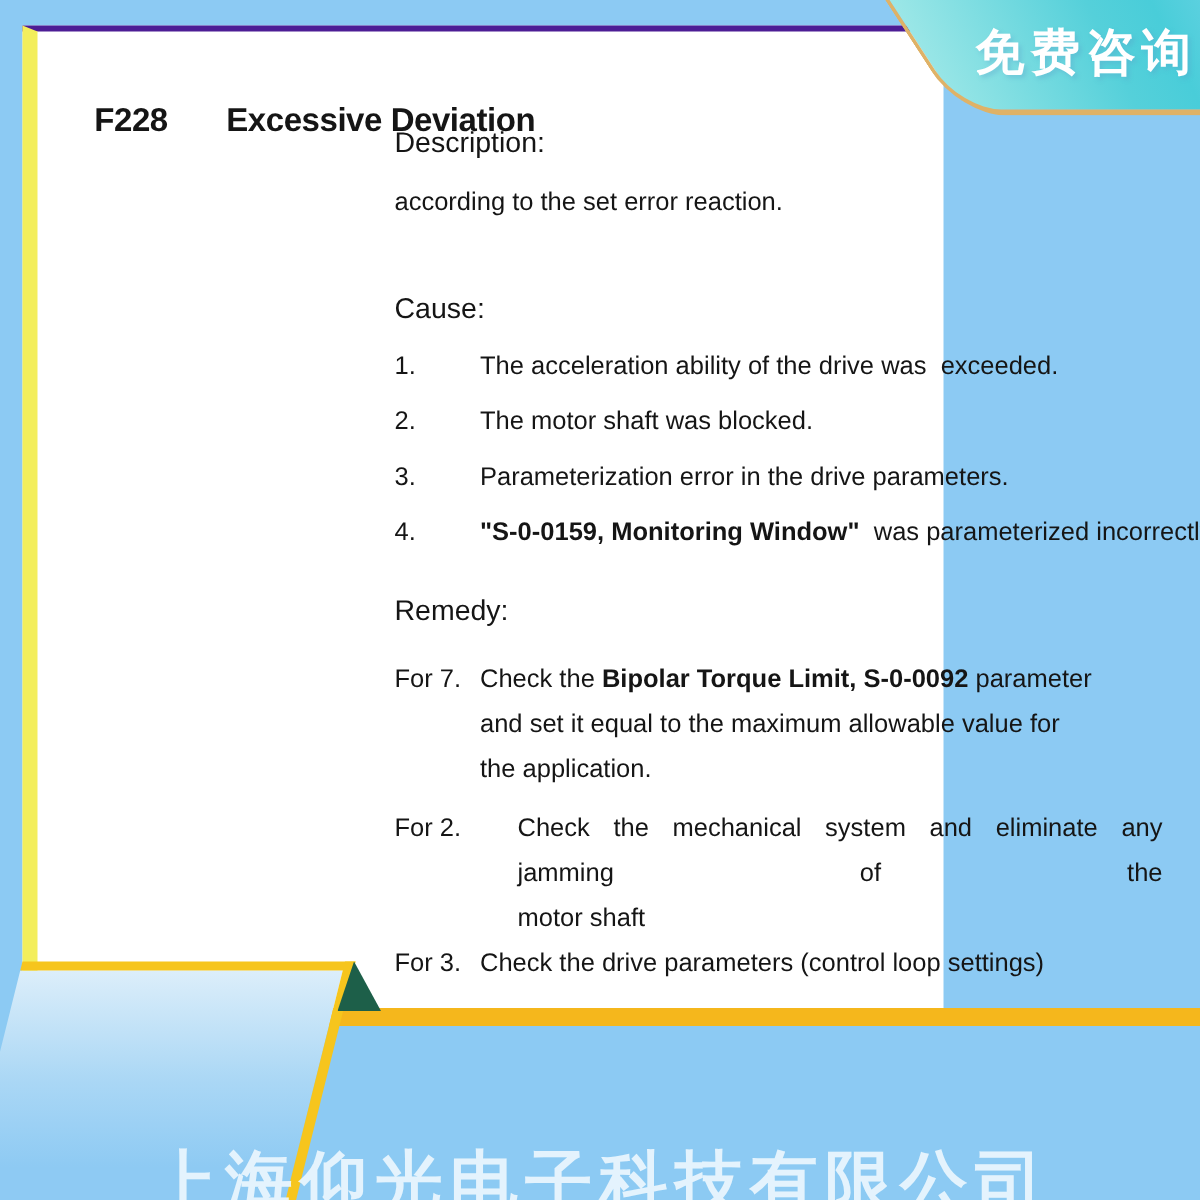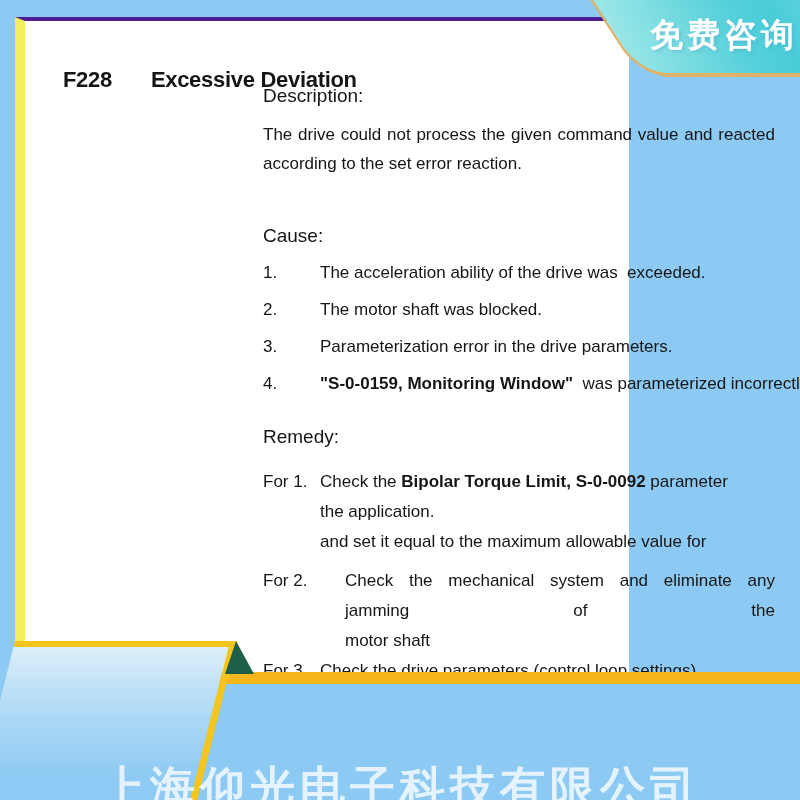--- a/index.html
+++ b/index.html
@@ -77,21 +77,20 @@
 
   <div class="page">
     <div class="doc-title">
       <span class="code">F228</span><span>Excessive Deviation</span>
     </div>
 
     <div class="content">
 
       <div class="sec-heading">Description:</div>
       <div class="para">
-        <div class="jline">The drive could not process the given command value and reacted</div>
         <div>according to the set error reaction.</div>
       </div>
 
       <div class="sec-heading mt-cause">Cause:</div>
       <div class="list">
         <div class="row">
           <span class="num">1.</span><span>The acceleration ability of the drive was  exceeded.</span>
         </div>
         <div class="row">
           <span class="num">2.</span><span>The motor shaft was blocked.</span>
@@ -100,25 +99,25 @@
           <span class="num">3.</span><span>Parameterization error in the drive parameters.</span>
         </div>
         <div class="row">
           <span class="num">4.</span><span><b>"S-0-0159, Monitoring Window"</b><span>  was parameterized incorrectly</span></span>
         </div>
       </div>
 
       <div class="sec-heading mt-remedy">Remedy:</div>
 
       <div class="ritem first">
-        <span class="lbl">For 1.</span>
+        <span class="lbl">For 7.</span>
         <div class="rbody">
           <div><span>Check the </span><b>Bipolar Torque Limit, S-0-0092</b><span> parameter</span></div>
+          <div>and set it equal to the maximum allowable value for</div>
           <div>the application.</div>
-          <div>and set it equal to the maximum allowable value for</div>
         </div>
       </div>
 
       <div class="ritem mid">
         <span class="lbl">For 2.</span>
         <div class="rbody">
           <div class="jline">Check the mechanical system and eliminate any jamming of the</div>
           <div>motor shaft</div>
         </div>
       </div>

